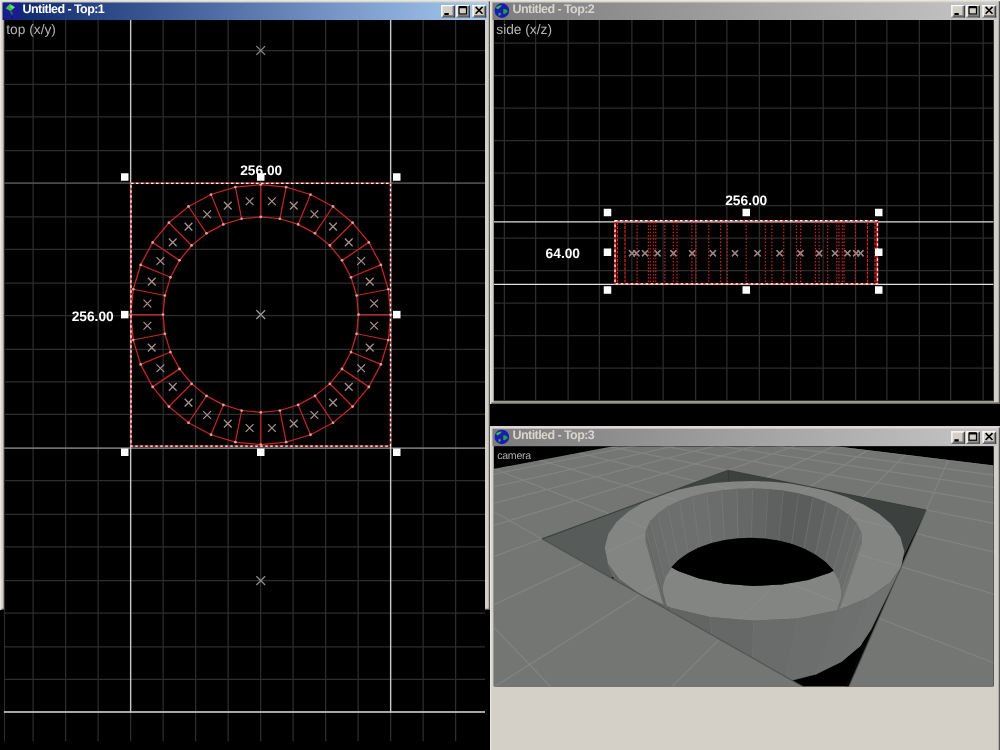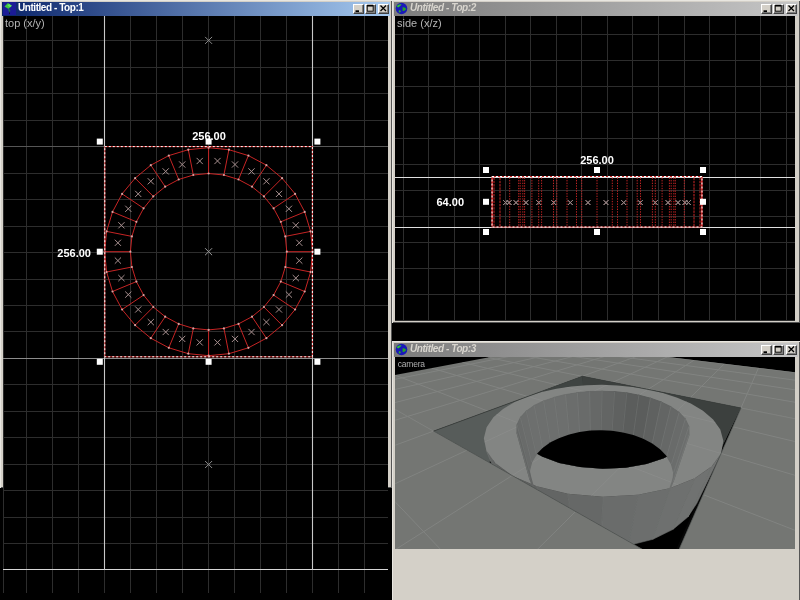--- a/index.html
+++ b/index.html
@@ -5,21 +5,21 @@
   font-family:"Liberation Sans", sans-serif; position:relative; }
 .win { position:absolute; background:#d4d0c8;
   box-shadow: inset 1px 1px 0 #e8e6e0, inset -1px -1px 0 #555555; }
 .tbar { position:absolute; left:2px; top:2px; right:2px; height:13.5px;
   display:flex; align-items:center; padding:0 1px; }
 .tbar.act { background:linear-gradient(90deg,#0a246a,#a6caf0); }
 .tbar.inact { background:linear-gradient(90deg,#7c7c7c,#c6c6c6); }
 .tbar .ic { width:13px; height:13px; margin-right:2px; flex:0 0 13px; position:relative; top:0px; }
 .tbar .tt { font-size:10px; font-weight:bold; color:#fff; white-space:nowrap;
   letter-spacing:-0.45px; position:relative; top:-1px; }
-.tbar.inact .tt { color:#d8d5ce;font-style:italic; }
+.tbar.inact .tt { color:#d8d5ce; }
 .wbtns { position:absolute; right:1px; top:1.5px; display:flex; }
 .wb { width:11px; height:10.5px; background:#d4d0c8; margin-left:1px;
   border:1px solid; border-color:#ffffff #404040 #404040 #ffffff;
   box-shadow: inset -1px -1px 0 #808080;
   display:inline-flex; align-items:center; justify-content:center; }
 .vp { position:absolute; background:#000; overflow:hidden; }
 svg { display:block; }
 svg text { font-family:"Liberation Sans", sans-serif; }
 </style></head><body>
 <div class="win" style="left:0px;top:0px;width:392px;height:488px;">

